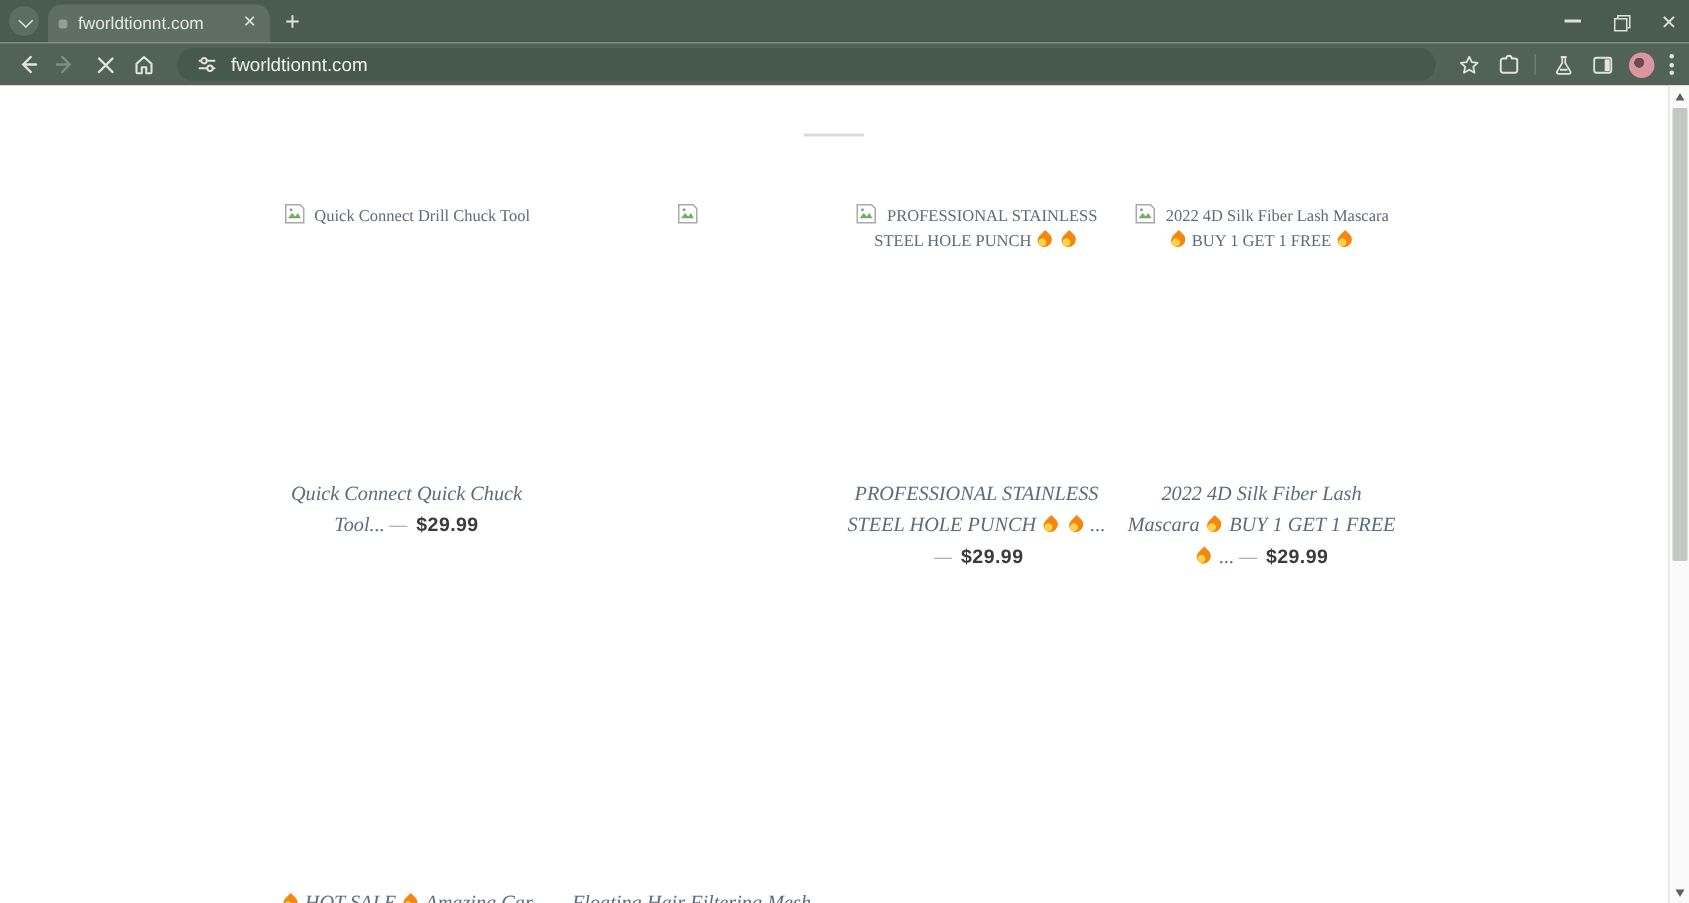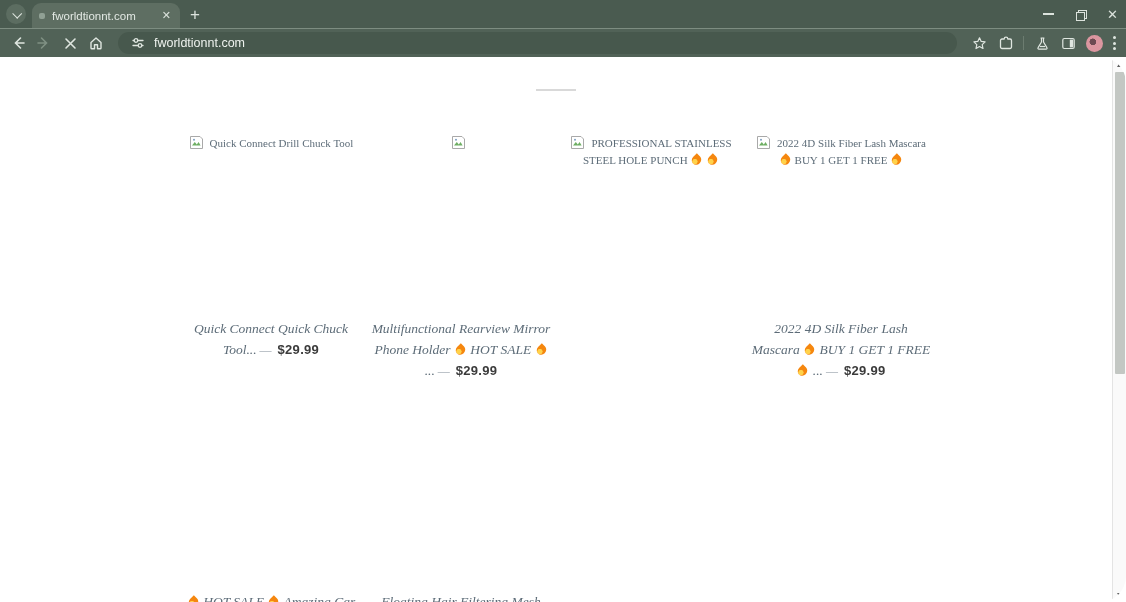--- a/index.html
+++ b/index.html
@@ -37,21 +37,21 @@
   .omnibox { flex:1; height:22px; background:#47584d; border-radius:11px;
              display:flex; align-items:center; padding:0 12px; gap:8px; margin:0 4px; }
   .url-text { font-size:12.5px; color:#eef2ee; }
   .v-sep { width:1px; height:14px; background:#6c7c70; }
   .avatar { width:17px; height:17px; border-radius:50%;
             background:radial-gradient(circle at 40% 40%, #6d4a52 0 22%, #dc96a0 24% 100%); }
   .menu-dots { display:flex; flex-direction:column; gap:2.5px; align-items:center; }
   .menu-dots i { width:3px; height:3px; border-radius:50%; background:#dfe6e0; }
 
   
-  .content { position:relative; height:545px; background:#fff; overflow:hidden;border-radius:26px; }
+  .content { position:relative; height:545px; background:#fff; overflow:hidden; }
   .viewport { position:absolute; left:0; top:0; width:1112px; height:545px; overflow:hidden; }
   .page-divider { width:40px; height:2px; background:#d9d9d9; margin:32px auto 0 auto; }
   .grid { margin-top:44px; display:grid; grid-template-columns:repeat(4,190px);
           justify-content:center; row-gap:26px; }
   .card { width:190px; padding:0 4px; text-align:center; }
   .img-box { height:180px; }
   .alt-row { font-family:"Liberation Serif", serif; font-size:11px; line-height:1.5;
              color:#5d6c78; }
   .broken-img { vertical-align:-3px; margin-right:6px; }
   .t-block { margin-top:4px; font-family:"Liberation Serif", serif; font-style:italic;
@@ -176,31 +176,31 @@
       </div>
 
       <div class="card">
         <div class="img-box">
           <div class="alt-row"><svg class="broken-img" width="15" height="15" viewBox="0 0 15 15">
                 <path d="M1.5 1.5h9.5l2.5 2.5v9.5h-12z" fill="#fff" stroke="#a9a9a9" stroke-width="1"></path>
                 <path d="M3 10.5 5.8 7l2 2.4L9.6 7l2 3.5z" fill="#6faf64"></path>
                 <circle cx="5" cy="4.8" r="1" fill="#7e9fc0"></circle>
               </svg></div>
         </div>
-        <div class="t-block"><a>Multifunctional Rearview Mirror Phone Holder <span class="flame"></span> HOT SALE <span class="flame"></span> ...</a><span class="t-dash">—</span><span class="t-price">$29.99</span></div>
       </div>
 
       <div class="card">
         <div class="img-box">
           <div class="alt-row"><svg class="broken-img" width="15" height="15" viewBox="0 0 15 15">
                 <path d="M1.5 1.5h9.5l2.5 2.5v9.5h-12z" fill="#fff" stroke="#a9a9a9" stroke-width="1"></path>
                 <path d="M3 10.5 5.8 7l2 2.4L9.6 7l2 3.5z" fill="#6faf64"></path>
                 <circle cx="5" cy="4.8" r="1" fill="#7e9fc0"></circle>
               </svg><span>PROFESSIONAL STAINLESS STEEL HOLE PUNCH <span class="flame"></span> <span class="flame"></span></span></div>
         </div>
+        <div class="t-block"><a>PROFESSIONAL STAINLESS STEEL HOLE PUNCH <span class="flame"></span> <span class="flame"></span> ...</a><span class="t-dash">—</span><span class="t-price">$29.99</span></div>
       </div>
 
       <div class="card">
         <div class="img-box">
           <div class="alt-row"><svg class="broken-img" width="15" height="15" viewBox="0 0 15 15">
                 <path d="M1.5 1.5h9.5l2.5 2.5v9.5h-12z" fill="#fff" stroke="#a9a9a9" stroke-width="1"></path>
                 <path d="M3 10.5 5.8 7l2 2.4L9.6 7l2 3.5z" fill="#6faf64"></path>
                 <circle cx="5" cy="4.8" r="1" fill="#7e9fc0"></circle>
               </svg><span>2022 4D Silk Fiber Lash Mascara <span class="flame"></span> BUY 1 GET 1 FREE <span class="flame"></span></span></div>
         </div>

